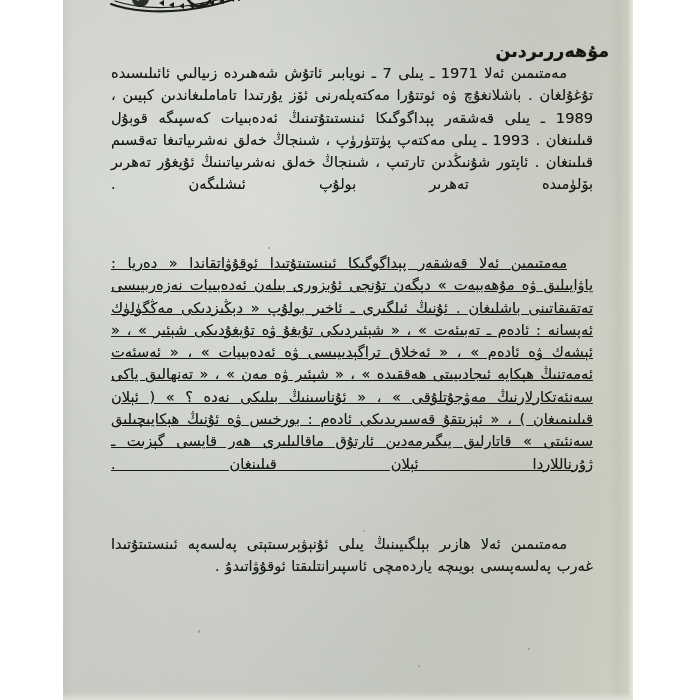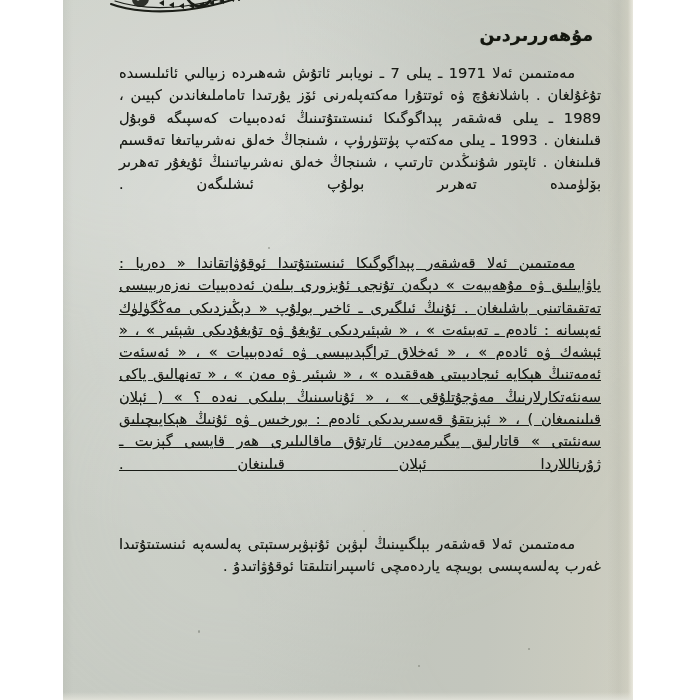--- a/index.html
+++ b/index.html
@@ -104,34 +104,34 @@
     color: #171a16;
   }
 
   .page-title {
     direction: rtl;
     text-align: center;
     font-family: "DejaVu Sans", sans-serif;
     font-size: 17.5px;
     font-weight: 700;
     line-height: 1;
-    margin: 0;
+    margin: 16px;
     padding: 0;
     position: absolute;
     top: 27px;
     left: 0;
     width: 482px;
     color: #14170f;
     letter-spacing: 0px;
     text-shadow: 0 0 0.7px rgba(20,22,16,0.55);
   }
 
   .body-block {
     position: absolute;
-    left: 8px;
+    left: 0;
     width: 482px;
     font-family: "DejaVu Sans", sans-serif;
     font-size: 14.6px;
     line-height: 22.3px;
     color: #181b15;
     text-shadow: 0 0 0.65px rgba(24,27,21,0.5);
     word-spacing: 1px;
   }
   .body-block p {
     margin: 0 0 0 0;
@@ -198,21 +198,21 @@
 
       <div class="body-block" id="para-1">
         <p>مەمتىمىن ئەلا 1971 ـ يىلى 7 ـ نويابىر ئاتۇش شەھىردە زىيالىي ئائىلىسىدە تۇغۇلغان . باشلانغۇچ ۋە ئوتتۇرا مەكتەپلەرنى ئۆز يۇرتىدا تاماملىغاندىن كېيىن ، 1989 ـ يىلى قەشقەر پېداگوگىكا ئىنستىتۇتىنىڭ ئەدەبىيات كەسپىگە قوبۇل قىلىنغان . 1993 ـ يىلى مەكتەپ پۈتتۈرۈپ ، شىنجاڭ خەلق نەشرىياتىغا تەقسىم قىلىنغان . ئاپتور شۇنىڭدىن تارتىپ ، شىنجاڭ خەلق نەشرىياتىنىڭ ئۇيغۇر تەھرىر بۆلۈمىدە تەھرىر بولۇپ ئىشلىگەن .</p>
       </div>
 
       <div class="body-block" id="para-2">
         <p>مەمتىمىن ئەلا قەشقەر پېداگوگىكا ئىنستىتۇتىدا ئوقۇۋاتقاندا « دەريا : ياۋايىلىق ۋە مۇھەببەت » دېگەن تۇنجى ئۇبزورى بىلەن ئەدەبىيات نەزەرىيىسى تەتقىقاتىنى باشلىغان . ئۇنىڭ ئىلگىرى ـ ئاخىر بولۇپ « دېڭىزدىكى مەڭگۈلۈك ئەپسانە : ئادەم ـ تەبىئەت » ، « شېئىردىكى تۇيغۇ ۋە تۇيغۇدىكى شېئىر » ، « ئېشەك ۋە ئادەم » ، « ئەخلاق تراگېدىيىسى ۋە ئەدەبىيات » ، « ئەسئەت ئەمەتنىڭ ھېكايە ئىجادىيىتى ھەققىدە » ، « شېئىر ۋە مەن » ، « تەنھالىق ياكى سەنئەتكارلارنىڭ مەۋجۇتلۇقى » ، « ئۇناسىنىڭ بىلىكى نەدە ؟ » ( ئېلان قىلىنمىغان ) ، « ئېزىتقۇ قەسىرىدىكى ئادەم : بورخىس ۋە ئۇنىڭ ھېكايىچىلىق سەنئىتى » قاتارلىق يىگىرمەدىن ئارتۇق ماقالىلىرى ھەر قايسى گېزىت ـ ژۇرناللاردا ئېلان قىلىنغان .</p>
       </div>
 
       <div class="body-block" id="para-3">
-        <p class="last-left">مەمتىمىن ئەلا قەشقەر بېلگىيىنىڭ لېۋېن ئۇنېۋېرسىتېتى پەلسەپە ئىنستىتۇتىدا غەرب پەلسەپىسى بويىچە ياردەمچى ئاسپىرانتلىقتا ئوقۇۋاتىدۇ .</p>
+        <p class="last-left">مەمتىمىن ئەلا ھازىر بېلگىيىنىڭ يىلى ئۇنېۋېرسىتېتى پەلسەپە ئىنستىتۇتىدا غەرب پەلسەپىسى بويىچە ياردەمچى ئاسپىرانتلىقتا ئوقۇۋاتىدۇ .</p>
       </div>
 
     </div>
 
     <div class="fleck" style="left:135px; top:630px; width:2px; height:3px;"></div>
     <div class="fleck" style="left:355px; top:665px; width:2px; height:2px;"></div>
     <div class="fleck" style="left:465px; top:648px; width:2px; height:2px;"></div>
     <div class="fleck" style="left:205px; top:247px; width:2px; height:2px;"></div>
     <div class="fleck" style="left:300px; top:530px; width:2px; height:2px;"></div>
 

